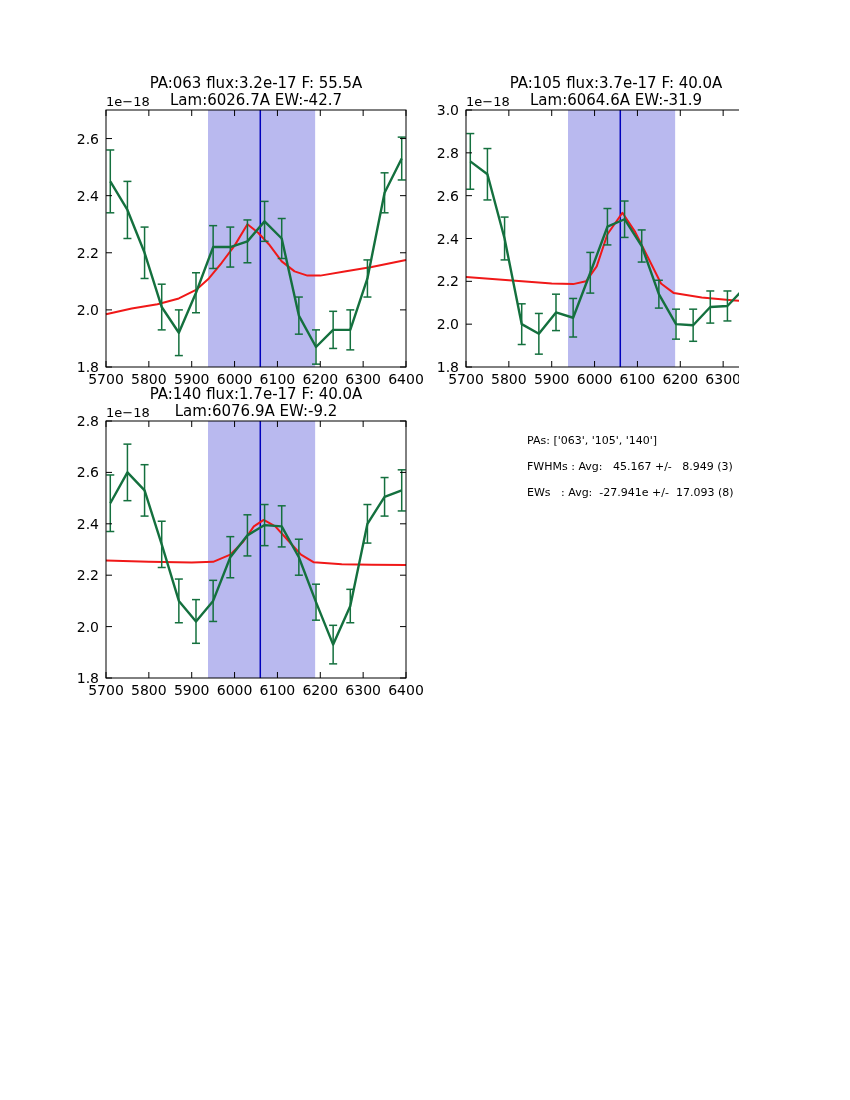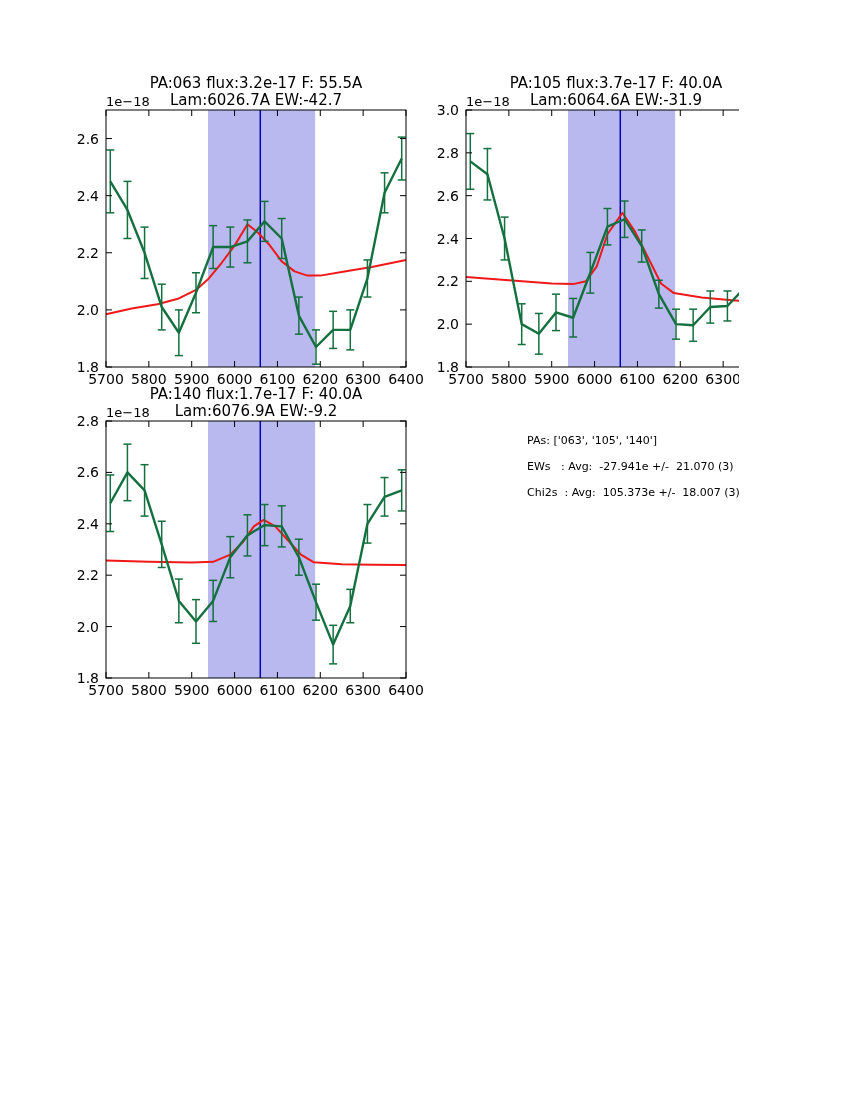--- a/index.html
+++ b/index.html
@@ -340,17 +340,17 @@
         <line x1="350" x2="356" y1="106.39999999999995" y2="106.39999999999995" stroke="#000000"></line>
         <text x="49" y="111.39999999999995" class="tick" text-anchor="end">2.6</text>
         <line x1="56" x2="62" y1="55" y2="55" stroke="#000000"></line>
         <line x1="350" x2="356" y1="55" y2="55" stroke="#000000"></line>
         <text x="49" y="60" class="tick" text-anchor="end">2.8</text>
       </g>
   </svg>
 
   <div class="stats">
     <div class="stat-line">PAs: ['063', '105', '140']</div>
-    <div class="stat-line">EWs   : Avg:  -27.941e +/-  21.070 (3)</div>
-    <div class="stat-line">Chi2s  : Avg:  105.373e +/-  18.007 (3)</div>
+    <div class="stat-line">FWHMs : Avg:   45.167 +/-   8.949 (3)</div>
+    <div class="stat-line">EWs   : Avg:  -27.941e +/-  17.093 (8)</div>
   </div>
 
 </div>
 
 </body></html>

